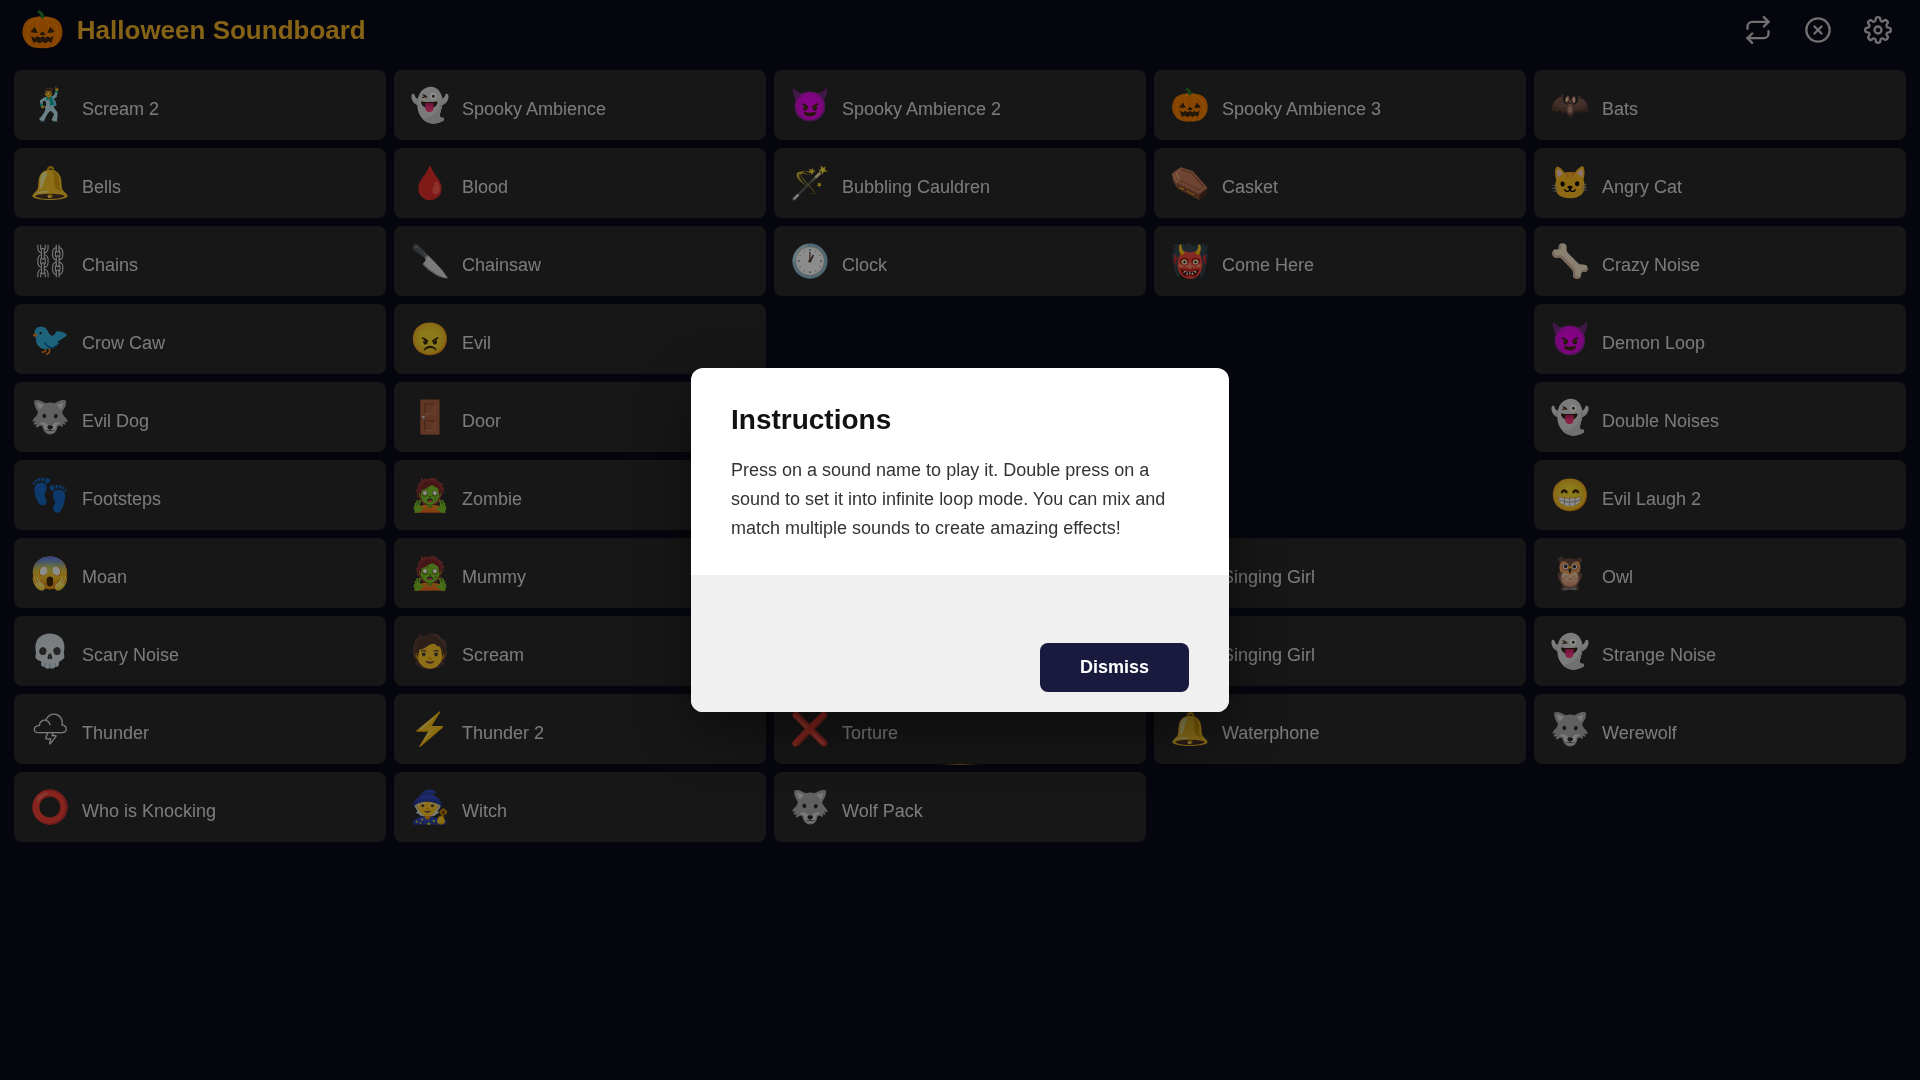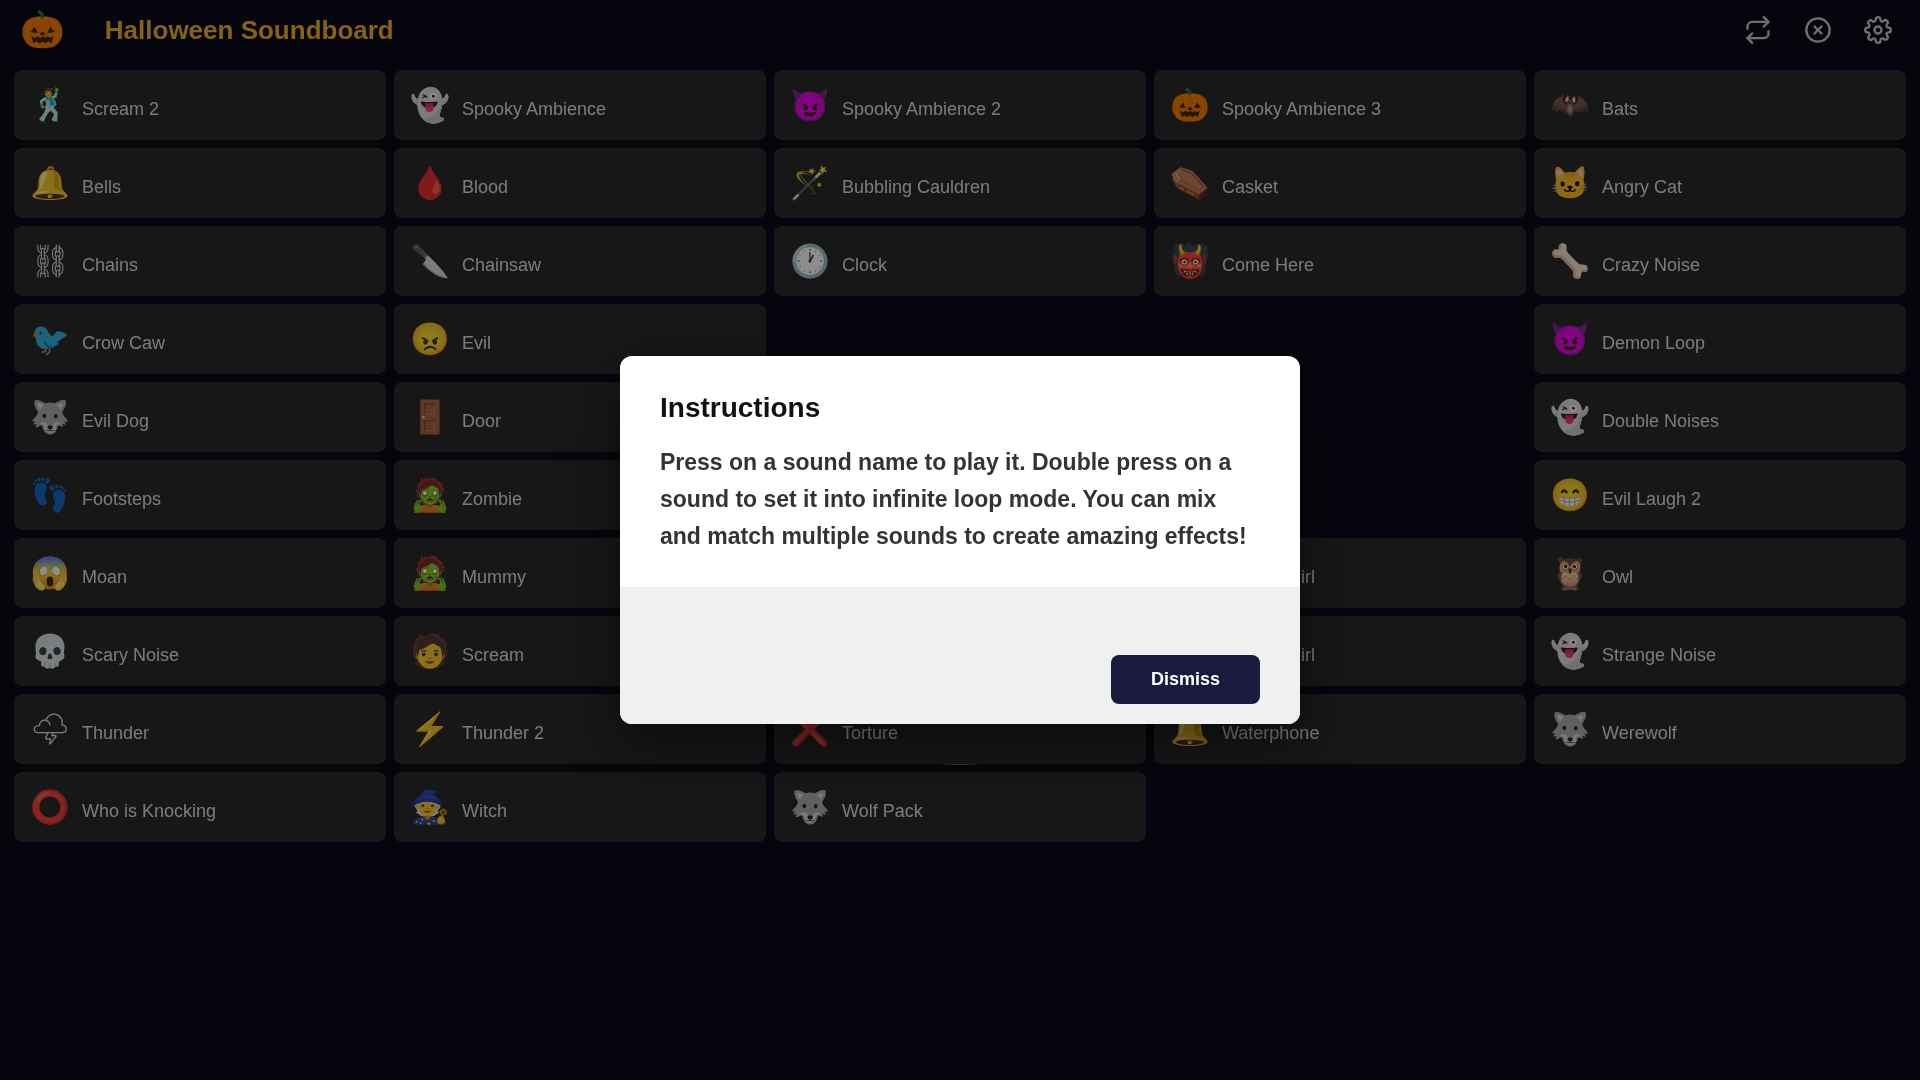--- a/index.html
+++ b/index.html
@@ -30,21 +30,20 @@
     }
 
     .header-logo {
       font-size: 36px;
     }
 
     .header-title {
       color: #f0b429;
       font-size: 26px;
       font-weight: bold;
-      margin-left: 28px;
     }
 
     .header-right {
       display: flex;
       align-items: center;
       gap: 16px;
     }
 
     .header-icon-btn {
       background: none;
@@ -129,42 +128,41 @@
       z-index: 10;
       display: flex;
       align-items: center;
       justify-content: center;
     }
 
     
     .modal {
       background: #fff;
       border-radius: 12px;
-      width: 680px;
+      width: 538px;
       padding: 0;
       overflow: hidden;
       box-shadow: 0 20px 60px rgba(0,0,0,0.5);
     }
 
     .modal-body {
       padding: 36px 40px 32px 40px;
     }
 
     .modal-title {
       font-size: 28px;
       font-weight: bold;
       color: #111;
       margin-bottom: 20px;
     }
 
     .modal-text {
-      font-size: 23px;
+      font-size: 18px;
       color: #333;
       line-height: 1.6;
-      font-weight: bold;
     }
 
     .modal-footer {
       background: #f0f0f0;
       padding: 20px 40px;
       display: flex;
       justify-content: flex-end;
     }
 
     .dismiss-btn {

